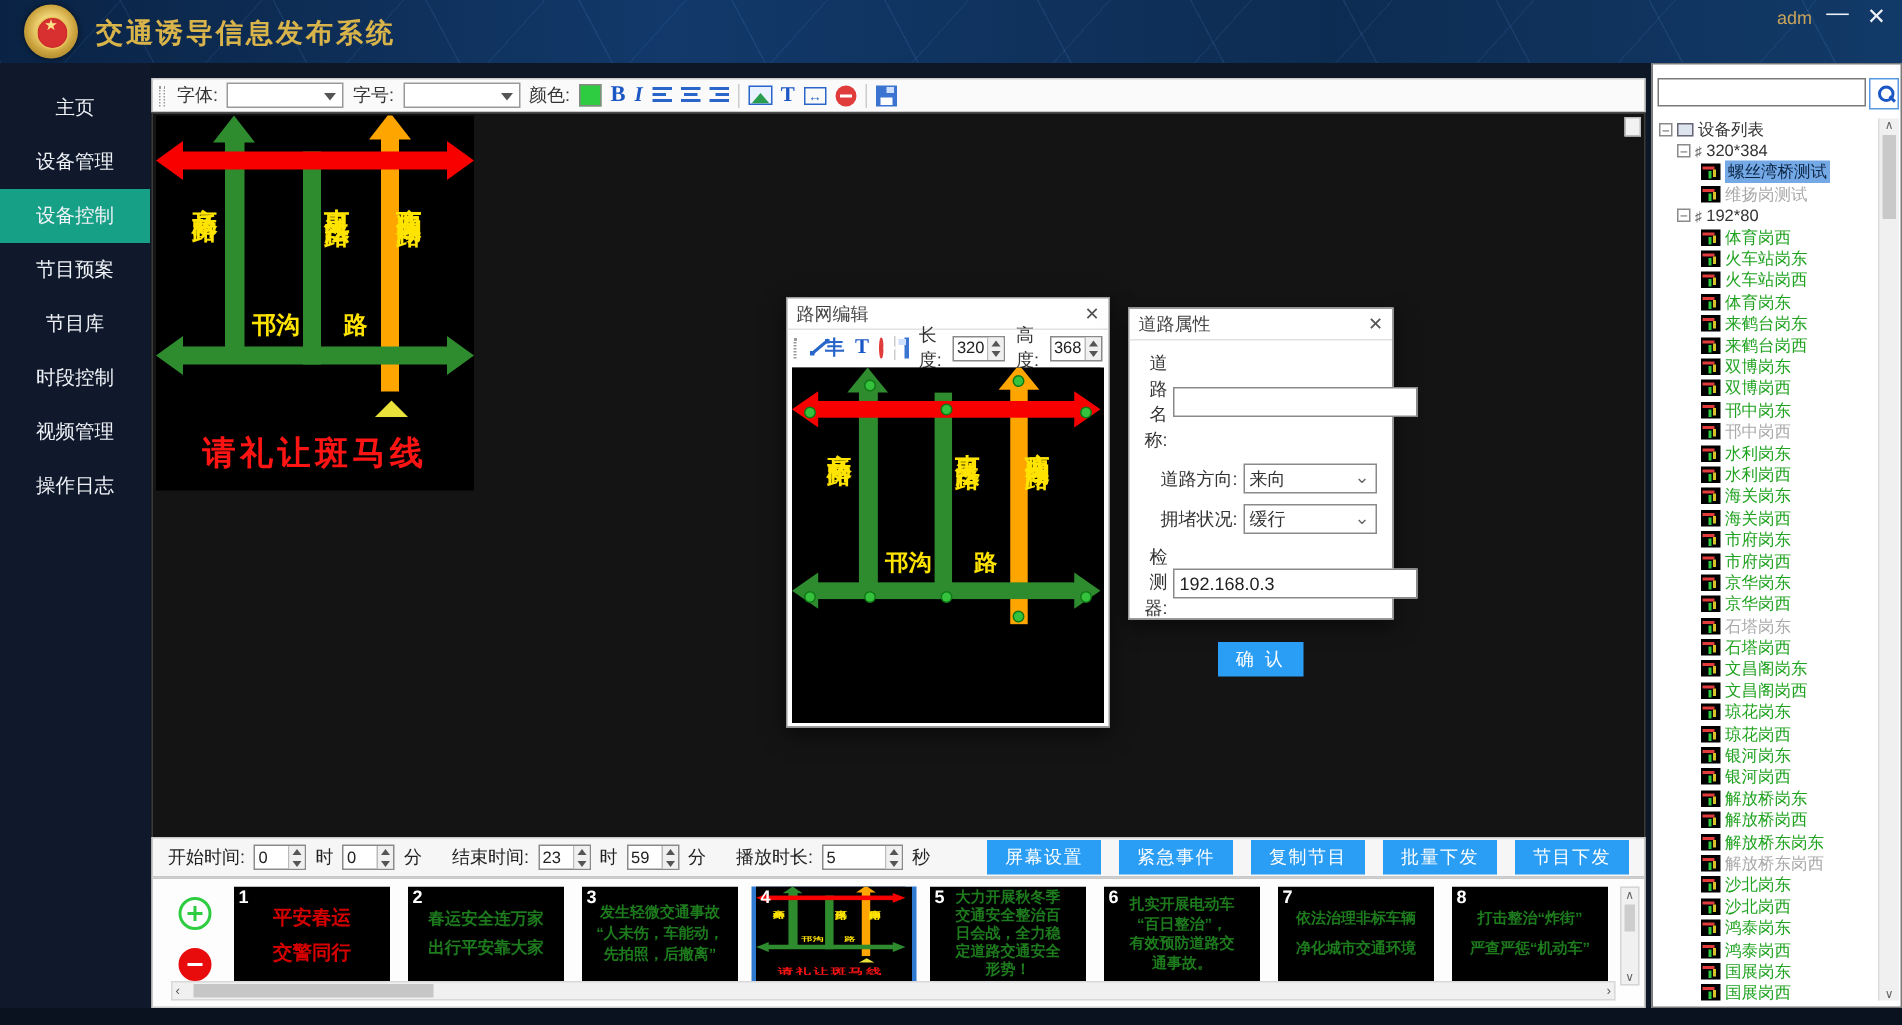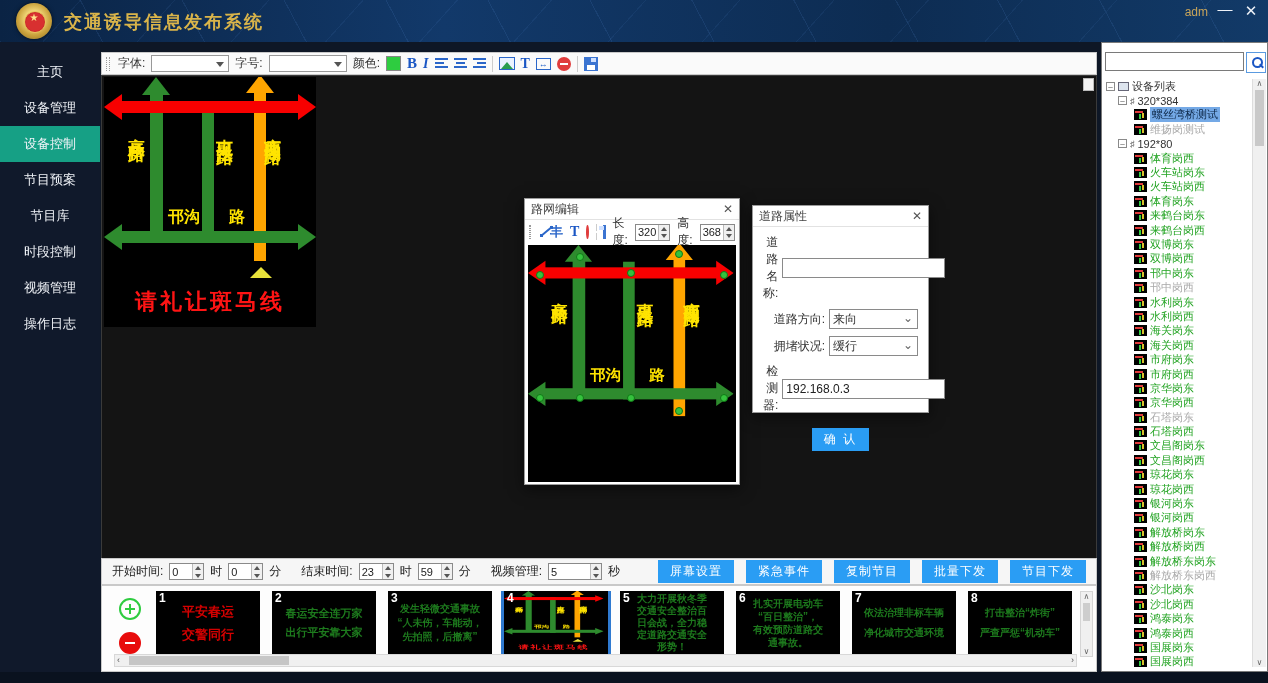--- a/index.html
+++ b/index.html
@@ -276,21 +276,21 @@
       <span>时</span>
       <span class="spin">
           <span class="val">59</span>
           <span class="arrows">
             <span class="up"></span>
             <span class="dn"></span>
           </span>
         </span>
       <span>分</span>
       <span style="width:8px"></span>
-      <span>视频管理:</span>
+      <span>播放时长:</span>
       <span class="spin" style="width:54px">
           <span class="val" style="flex:1">5</span>
           <span class="arrows">
             <span class="up"></span>
             <span class="dn"></span>
           </span>
         </span>
       <span>秒</span>
       <span class="actions" id="action-buttons">
           <button class="btn-blue" style="letter-spacing: 1px;">屏幕设置</button>

